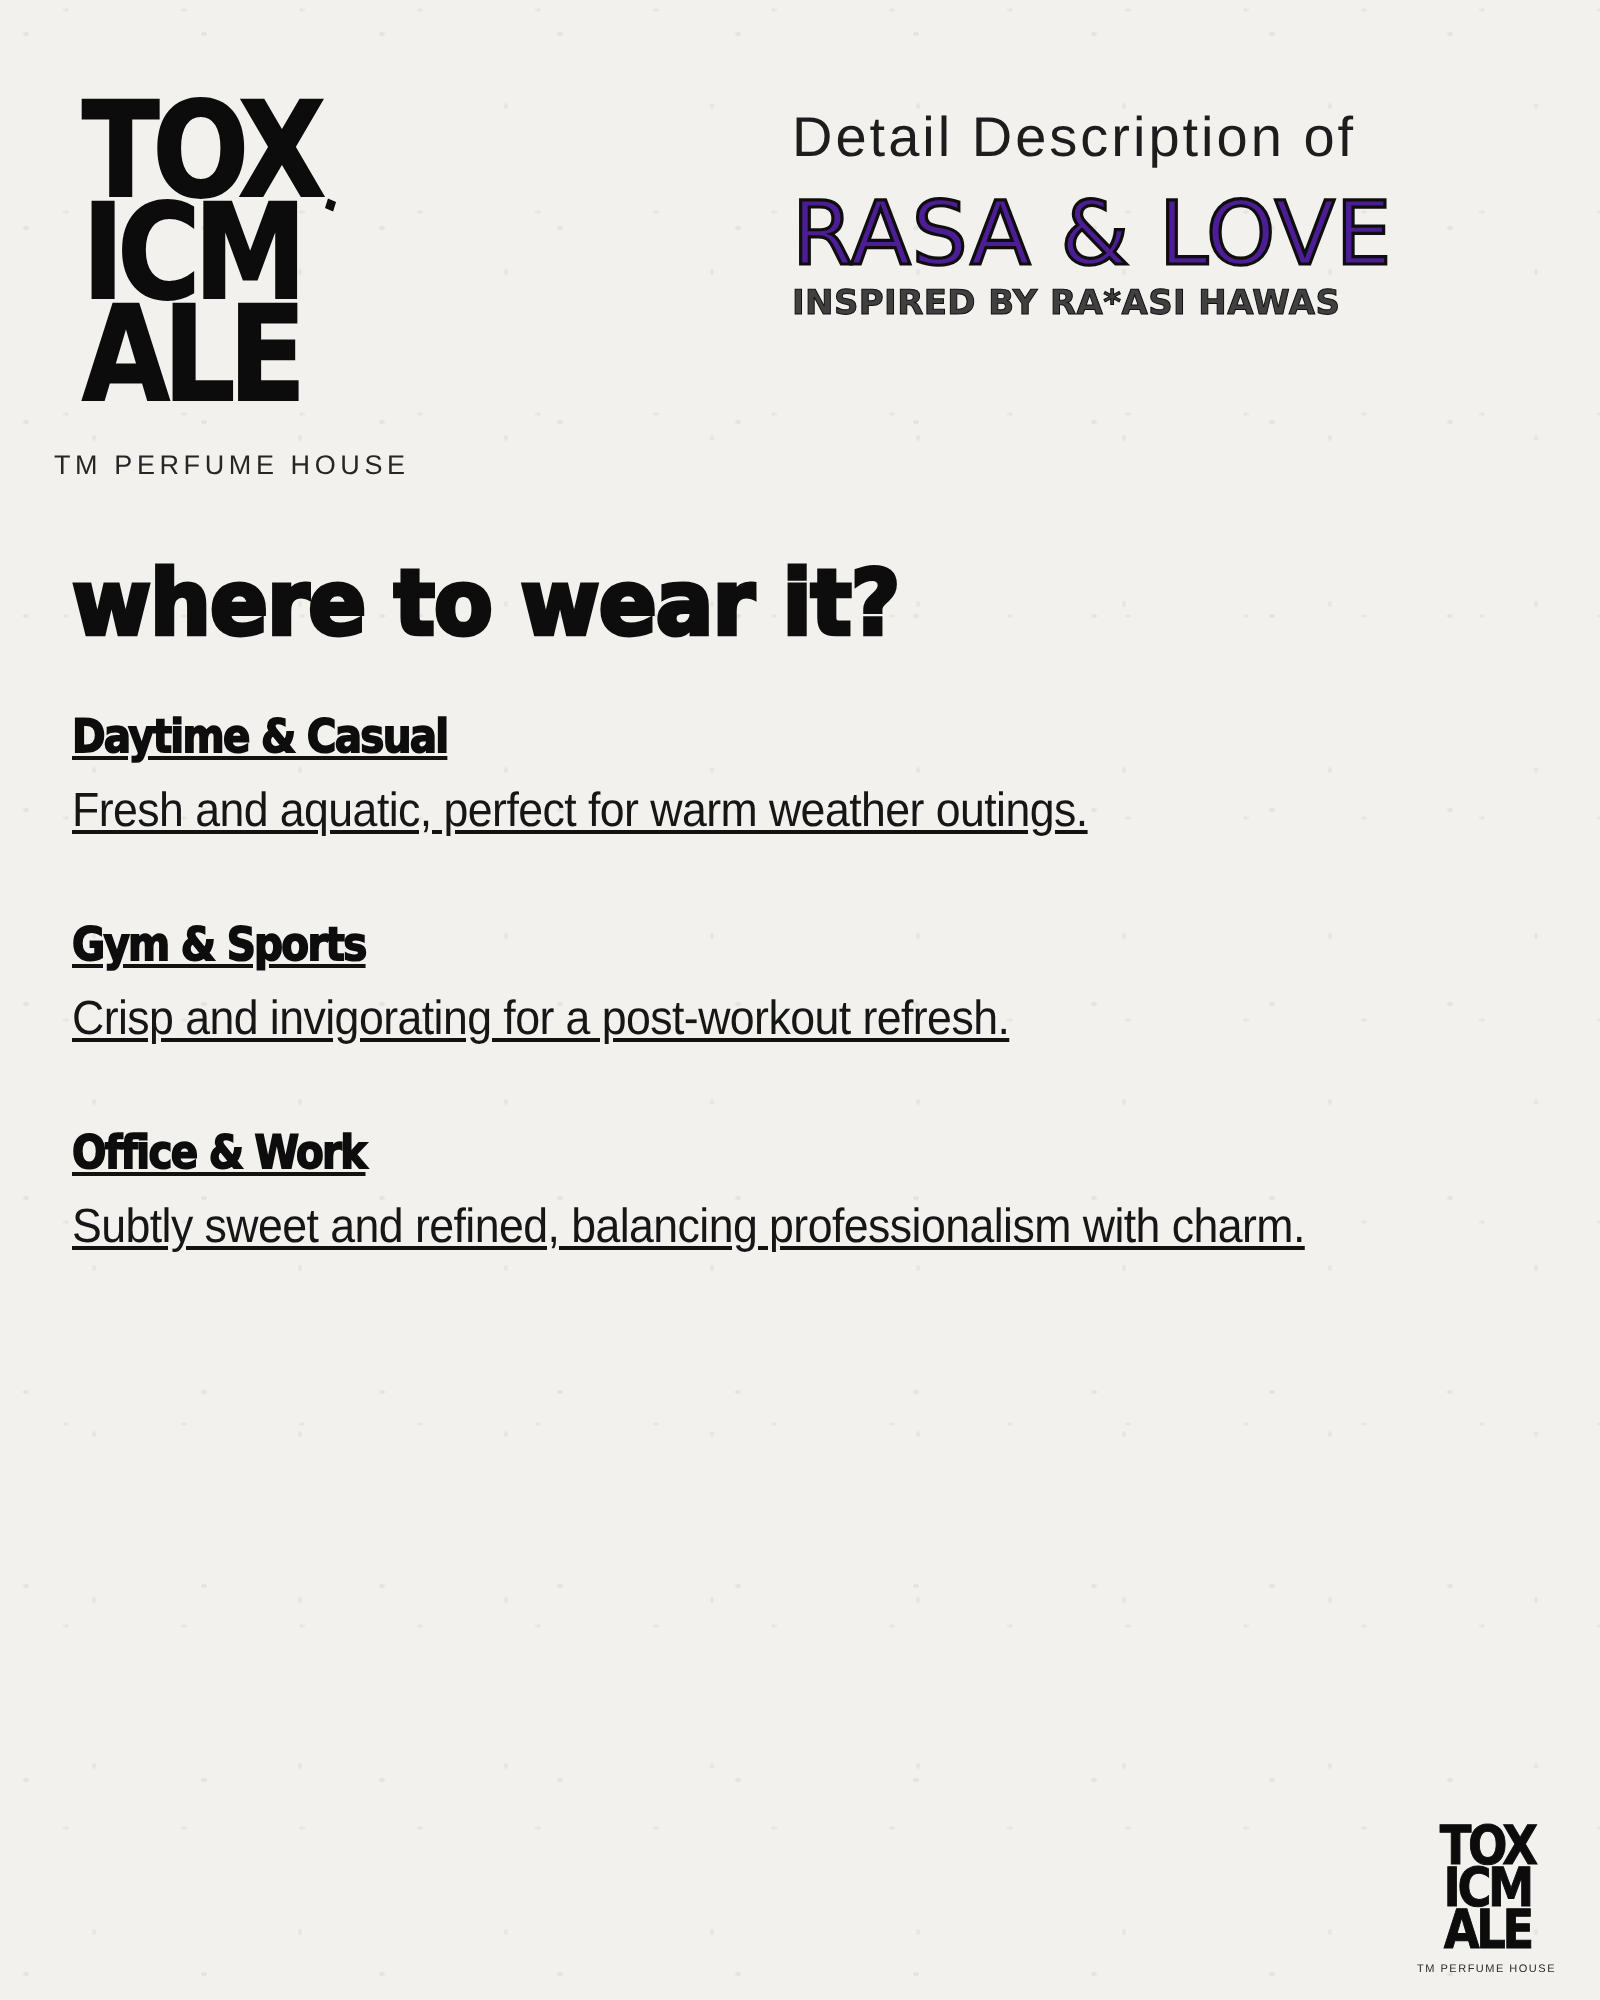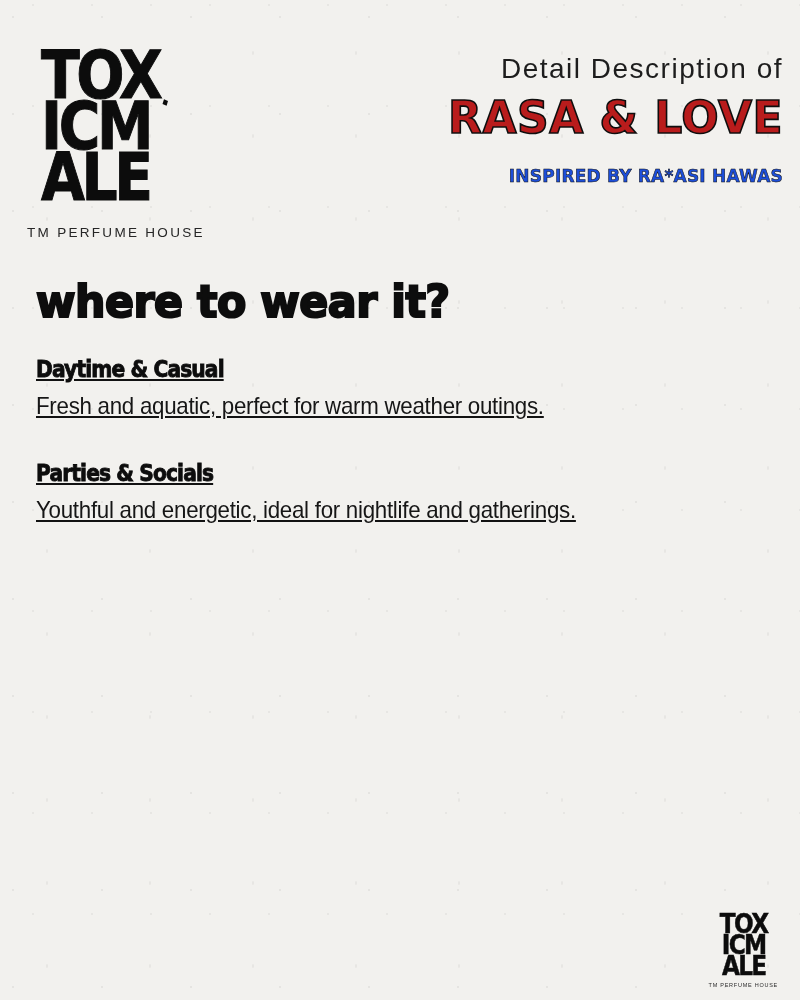--- a/index.html
+++ b/index.html
@@ -45,49 +45,49 @@
   .brand-tagline{
     margin-top:22px;
     font-size:13.5px;
     letter-spacing:2.3px;
     color:#262626;
     white-space:nowrap;
   }
 
   
   .header{
-    position:absolute; right:17px; top:52px;
-    width:360px; text-align:right;
+    position:absolute; right:44px; top:52px;
+    width:360px; text-align:left;
   }
   .header-eyebrow{
     font-size:28px;
     letter-spacing:1.5px;
     font-weight:normal;
     color:#1d1d1d;
     line-height:34px;
     white-space:nowrap;
   }
   .header-title{
     margin-top:8px;
     font-family:"DejaVu Sans", sans-serif;
-    font-weight:bold;
+    font-weight:normal;
     font-size:44px;
     line-height:48px;
     letter-spacing:0.5px;
-    color:#b91c1c;
+    color:#4c1d95;
     -webkit-text-stroke:1.6px #0e0e0e;
     white-space:nowrap;
   }
   .header-subtitle{
-    margin-top:24px;
+    margin-top:0;
     font-family:"DejaVu Sans", sans-serif;
     font-weight:bold;
     font-size:17px;
     letter-spacing:0.2px;
-    color:#1d4ed8;
+    color:#404040;
     -webkit-text-stroke:0.5px #0e0e0e;
     white-space:nowrap;
   }
 
   
   .main{ position:absolute; left:36px; top:272px; width:744px; }
   .main-heading{
     font-family:"DejaVu Sans", sans-serif;
     font-weight:bold;
     font-size:45px;
@@ -168,22 +168,26 @@
 
 <div class="main">
   <div class="main-heading">where to wear it?</div>
 
   <div class="sections">
     <div class="section">
       <div class="section-title">Daytime &amp; Casual</div>
       <div class="section-desc">Fresh and aquatic, perfect for warm weather outings.</div>
     </div>
     <div class="section">
-      <div class="section-title">Parties &amp; Socials</div>
-      <div class="section-desc">Youthful and energetic, ideal for nightlife and gatherings.</div>
+      <div class="section-title">Gym &amp; Sports</div>
+      <div class="section-desc">Crisp and invigorating for a post-workout refresh.</div>
+    </div>
+    <div class="section">
+      <div class="section-title">Office &amp; Work</div>
+      <div class="section-desc">Subtly sweet and refined, balancing professionalism with charm.</div>
     </div>
   </div>
 </div>
 
 <div class="footer">
   <div class="footer-logo">
     <div>TOX</div>
     <div>ICM</div>
     <div>ALE</div>
   </div>

